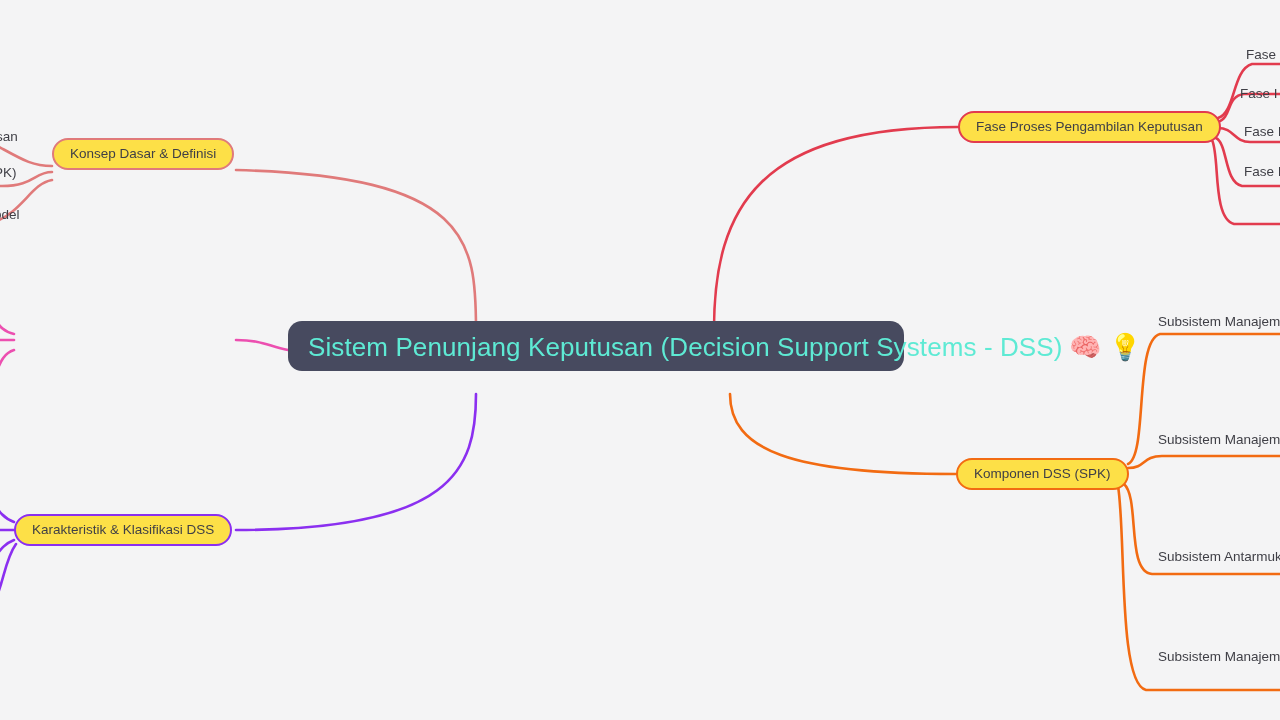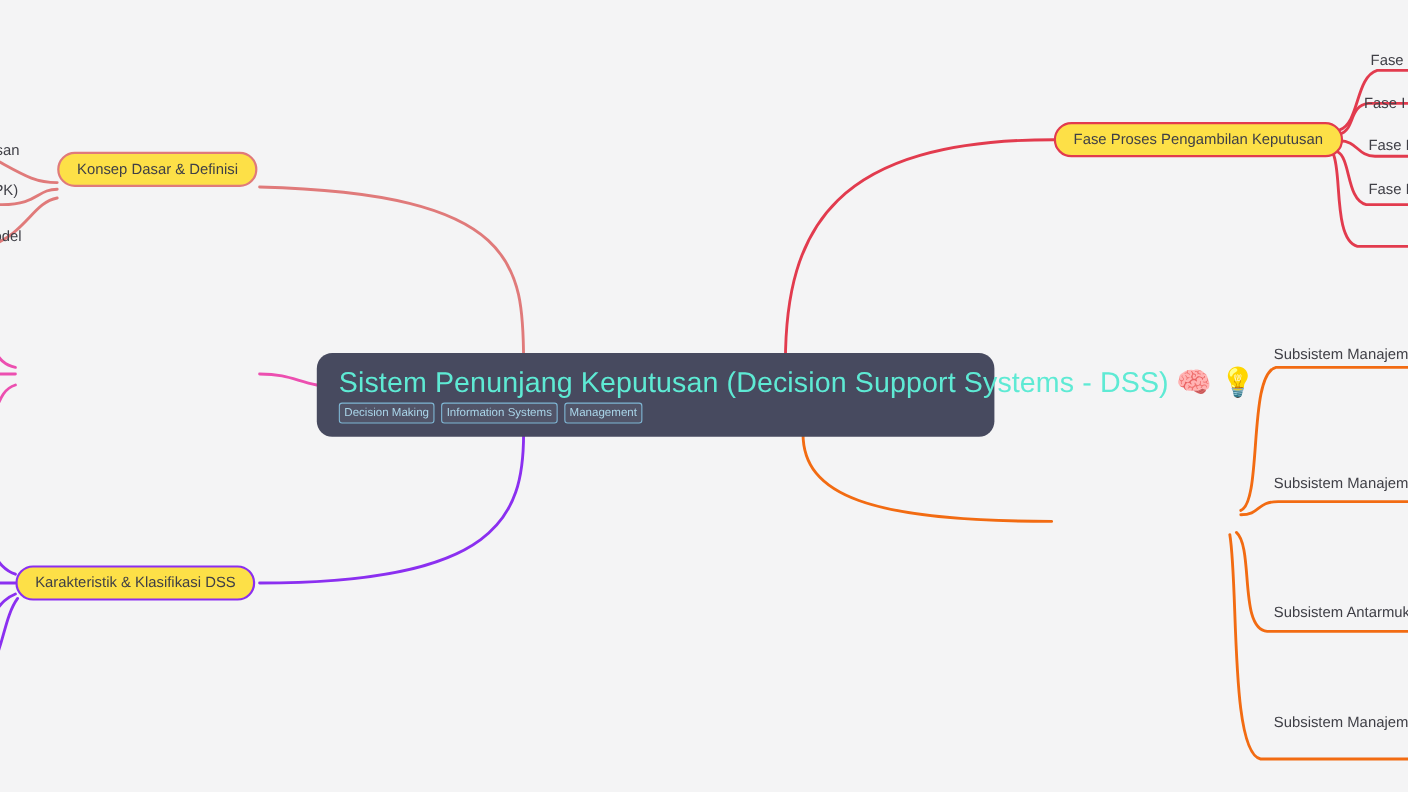--- a/index.html
+++ b/index.html
@@ -132,40 +132,38 @@
 
     <path d="M 730,394 C 730,450 790,474 956,474" fill="none" stroke="#f26b12" stroke-width="2.6" stroke-linecap="round"></path>
     <path d="M 1128,464 C 1148,456 1134,340 1160,334 L 1290,334" fill="none" stroke="#f26b12" stroke-width="2.6" stroke-linecap="round"></path>
     <path d="M 1128,468 C 1146,468 1142,456 1162,456 L 1290,456" fill="none" stroke="#f26b12" stroke-width="2.6" stroke-linecap="round"></path>
     <path d="M 1124,484 C 1140,498 1126,572 1152,574 L 1290,574" fill="none" stroke="#f26b12" stroke-width="2.6" stroke-linecap="round"></path>
     <path d="M 1118,486 C 1126,534 1118,684 1146,690 L 1290,690" fill="none" stroke="#f26b12" stroke-width="2.6" stroke-linecap="round"></path>
   </svg>
 
   <div class="root-node">
     <div class="root-title">Sistem Penunjang Keputusan (Decision Support Systems - DSS) 🧠 💡</div>
-    <div class="root-tags">
-      <span class="root-tag">Decision Making</span>
-      <span class="root-tag">Information Systems</span>
-      <span class="root-tag">Management</span>
-    </div>
   </div>
 
   <div class="node" style="left:52px; top:138px; border-color:#e07a7a;">
     <span class="node-label">Konsep Dasar &amp; Definisi</span>
   </div>
 
 
   <div class="node" style="left:14px; top:514px; border-color:#8b2ff0;">
     <span class="node-label">Karakteristik &amp; Klasifikasi DSS</span>
   </div>
 
   <div class="node" style="left:958px; top:111px; border-color:#e23b4e;">
     <span class="node-label">Fase Proses Pengambilan Keputusan</span>
   </div>
 
+  <div class="node" style="left:956px; top:458px; border-color:#f26b12;">
+    <span class="node-label">Komponen DSS (SPK)</span>
+  </div>
 
   <div class="leaf" style="left:-4px; top:128px;">san</div>
   <div class="leaf" style="left:-6px; top:164px;">PK)</div>
   <div class="leaf" style="left:-6px; top:206px;">odel</div>
 
   <div class="leaf" style="left:1246px; top:46px;">Fase I</div>
   <div class="leaf" style="left:1240px; top:85px;">Fase I</div>
   <div class="leaf" style="left:1244px; top:123px;">Fase I</div>
   <div class="leaf" style="left:1244px; top:163px;">Fase I</div>
   <div class="leaf" style="left:1312px; top:202px;">Duku</div>

